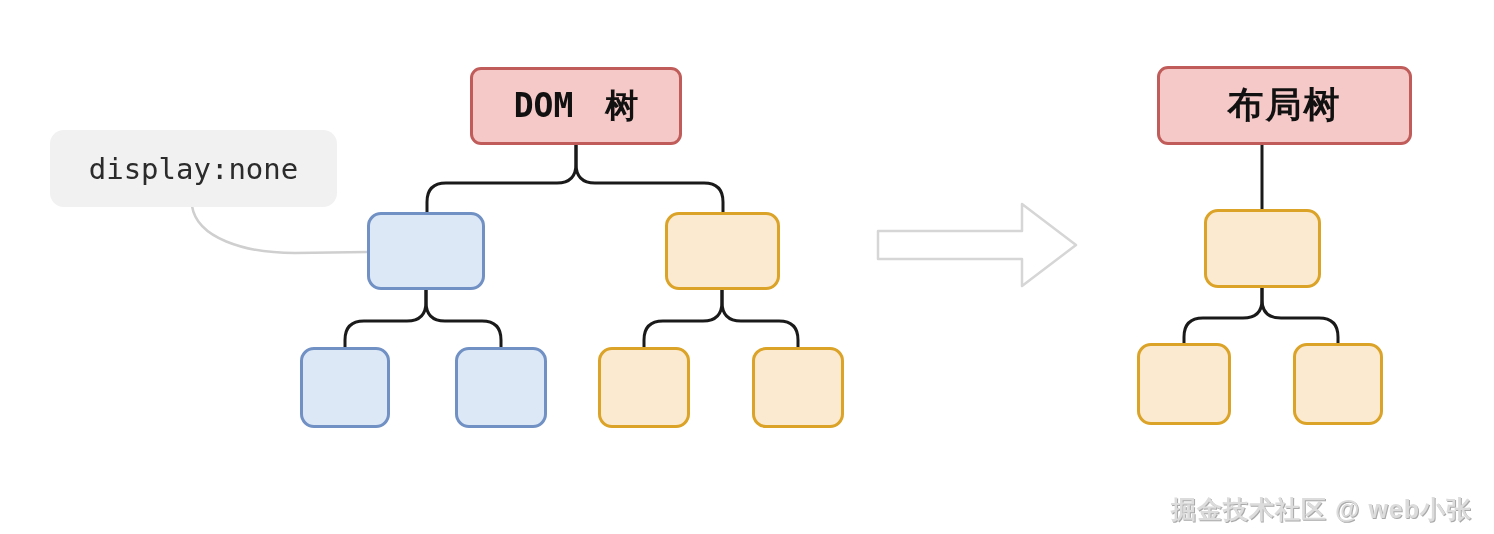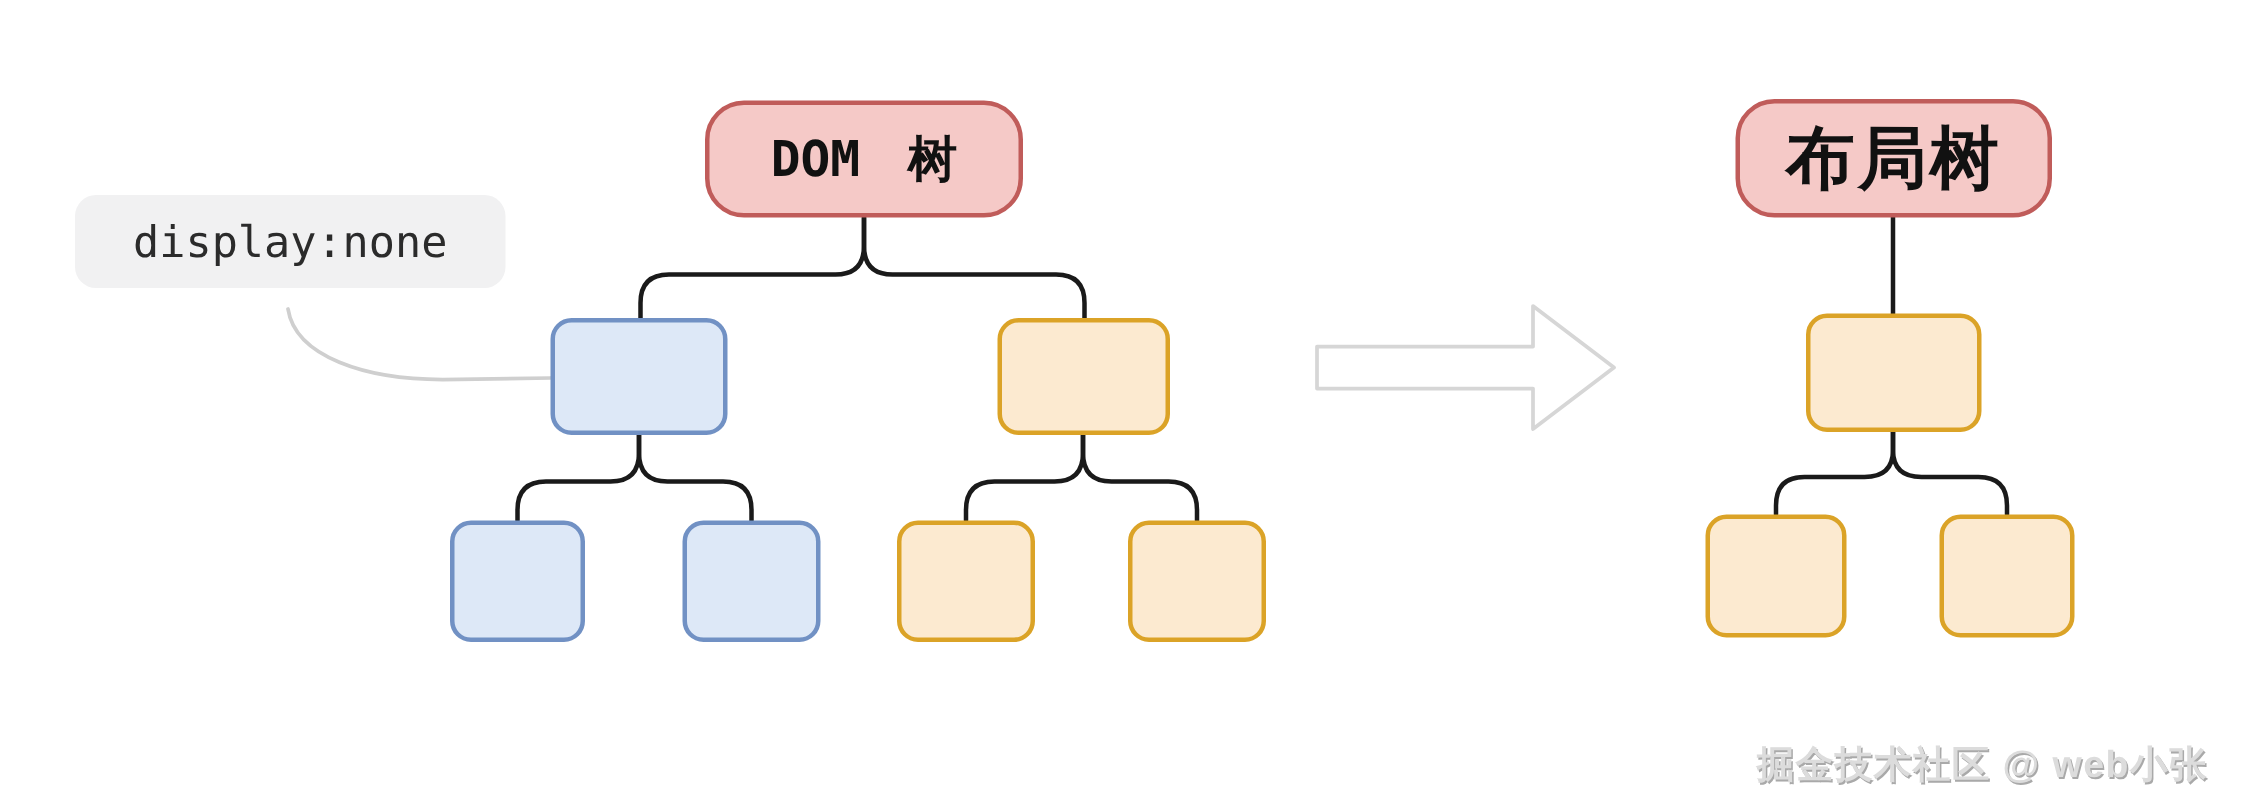--- a/index.html
+++ b/index.html
@@ -13,43 +13,43 @@
   svg.overlay{position:absolute;left:0;top:0;width:1494px;height:534px;}
   .connector{fill:none;stroke:var(--connector,#1a1a1a);stroke-width:3;stroke-linecap:round;stroke-linejoin:round;}
   .leader{fill:none;stroke:var(--annotation-line,#cfcfcf);stroke-width:2.5;stroke-linecap:round;}
   .arrow-shape{fill:#ffffff;stroke:var(--arrow-outline,#d6d6d6);stroke-width:2.5;stroke-linejoin:round;}
 
   .node{position:absolute;box-sizing:border-box;border-radius:14px;border:3px solid;}
   .node.blue{background:var(--blue-fill,#dde8f7);border-color:var(--blue-border,#7191c4);}
   .node.orange{background:var(--orange-fill,#fcead0);border-color:var(--orange-border,#dba327);}
 
   .title-box{
-    position:absolute;box-sizing:border-box;border-radius:26px;
+    position:absolute;box-sizing:border-box;border-radius:11px;
     background:var(--pink-fill,#f5c9c7);border:3px solid var(--pink-border,#c05c5a);
     display:flex;align-items:center;justify-content:center;
     color:#111;font-weight:700;
   }
   .title-box.dom{left:470px;top:67px;width:212px;height:78px;font-size:33px;
     font-family:"DejaVu Sans Mono","Liberation Mono",monospace;word-spacing:12px;}
-  .title-box.layout{left:1157px;top:66px;width:211px;height:79px;font-size:46px;letter-spacing:2px;}
+  .title-box.layout{left:1157px;top:66px;width:255px;height:79px;font-size:36px;letter-spacing:2px;}
 
   
   .n-blue-parent {left:367px;top:212px;width:118px;height:78px;}
   .n-blue-child1 {left:300px;top:347px;width:90px;height:81px;}
   .n-blue-child2 {left:455px;top:347px;width:92px;height:81px;}
   .n-orange-parent {left:665px;top:212px;width:115px;height:78px;}
   .n-orange-child1 {left:598px;top:347px;width:92px;height:81px;}
   .n-orange-child2 {left:752px;top:347px;width:92px;height:81px;}
   
   .n-r-parent {left:1204px;top:209px;width:117px;height:79px;}
   .n-r-child1 {left:1137px;top:343px;width:94px;height:82px;}
   .n-r-child2 {left:1293px;top:343px;width:90px;height:82px;}
 
   .annotation{
-    position:absolute;left:50px;top:130px;width:287px;height:62px;
+    position:absolute;left:50px;top:130px;width:287px;height:77px;
     background:var(--annotation-bg,#f1f1f2);border-radius:14px;
     display:flex;align-items:center;justify-content:center;
     font-family:"DejaVu Sans Mono","Liberation Mono",monospace;
     font-size:29px;color:#2b2b2b;
   }
   .watermark{
     position:absolute;right:22px;bottom:8px;
     font-size:25px;font-weight:700;letter-spacing:1px;
     color:var(--watermark,#dcdcdc);
     text-shadow:1px 1px 0 #a9a9a9, -0.5px -0.5px 0 #ffffff;

